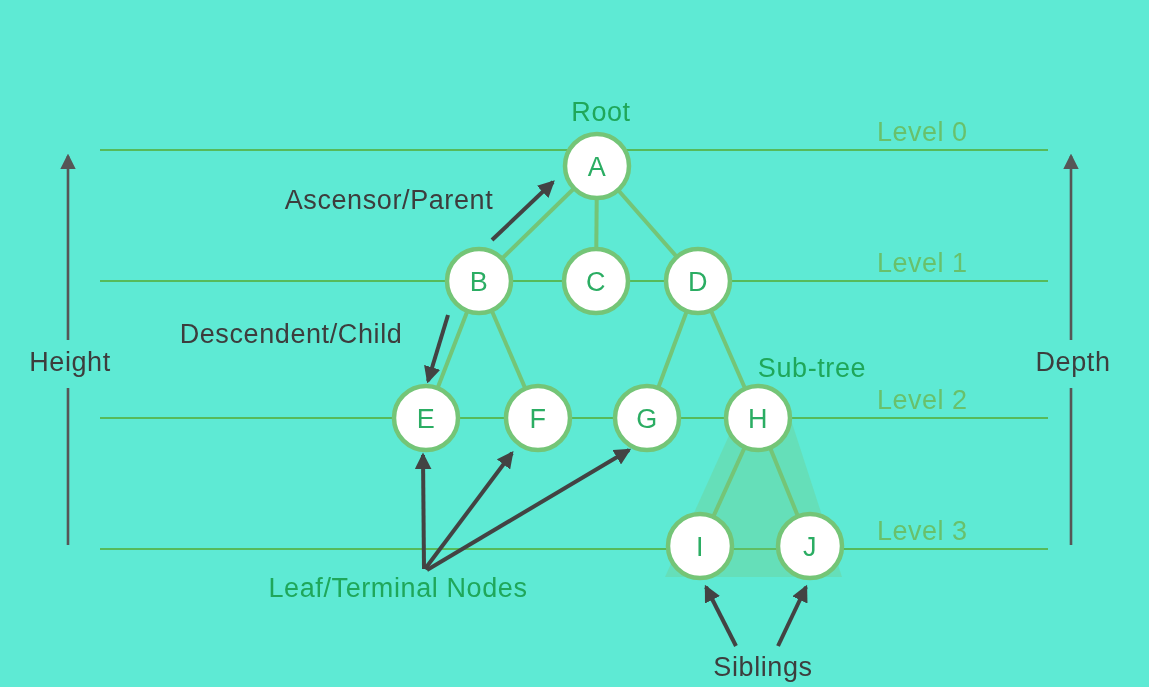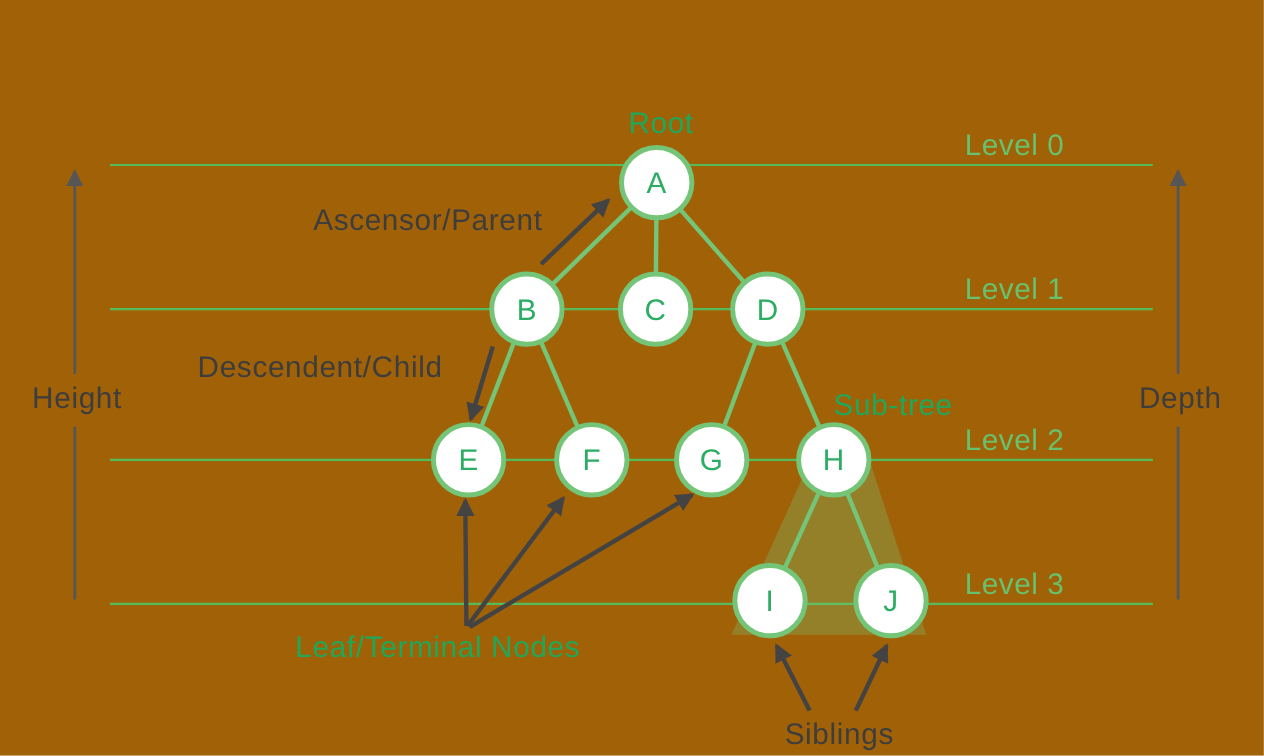--- a/index.html
+++ b/index.html
@@ -6,21 +6,21 @@
   html, body {
     margin: 0;
     padding: 0;
     background: #ffffff;
     font-family: "Liberation Sans", "DejaVu Sans", sans-serif;
   }
   .stage {
     position: relative;
     width: 1149px;
     height: 687px;
-    background: #a16207;
+    background: #5eead4;
     overflow: hidden;
   }
   svg text {
     font-family: "Liberation Sans", "DejaVu Sans", sans-serif;
   }
   .level-line   { stroke: #56bb5a; stroke-width: 2;   fill: none; }
   .edge-line    { stroke: #74c577; stroke-width: 4;   fill: none; }
   .node-circle  { stroke: #74c577; stroke-width: 4.5; fill: #ffffff; }
   .node-letter  { fill: #2bad63; font-size: 27px; text-anchor: middle; letter-spacing: 0.5px; }
   .level-label  { fill: #68c16c; font-size: 27px; text-anchor: start;  letter-spacing: 0.5px; }

